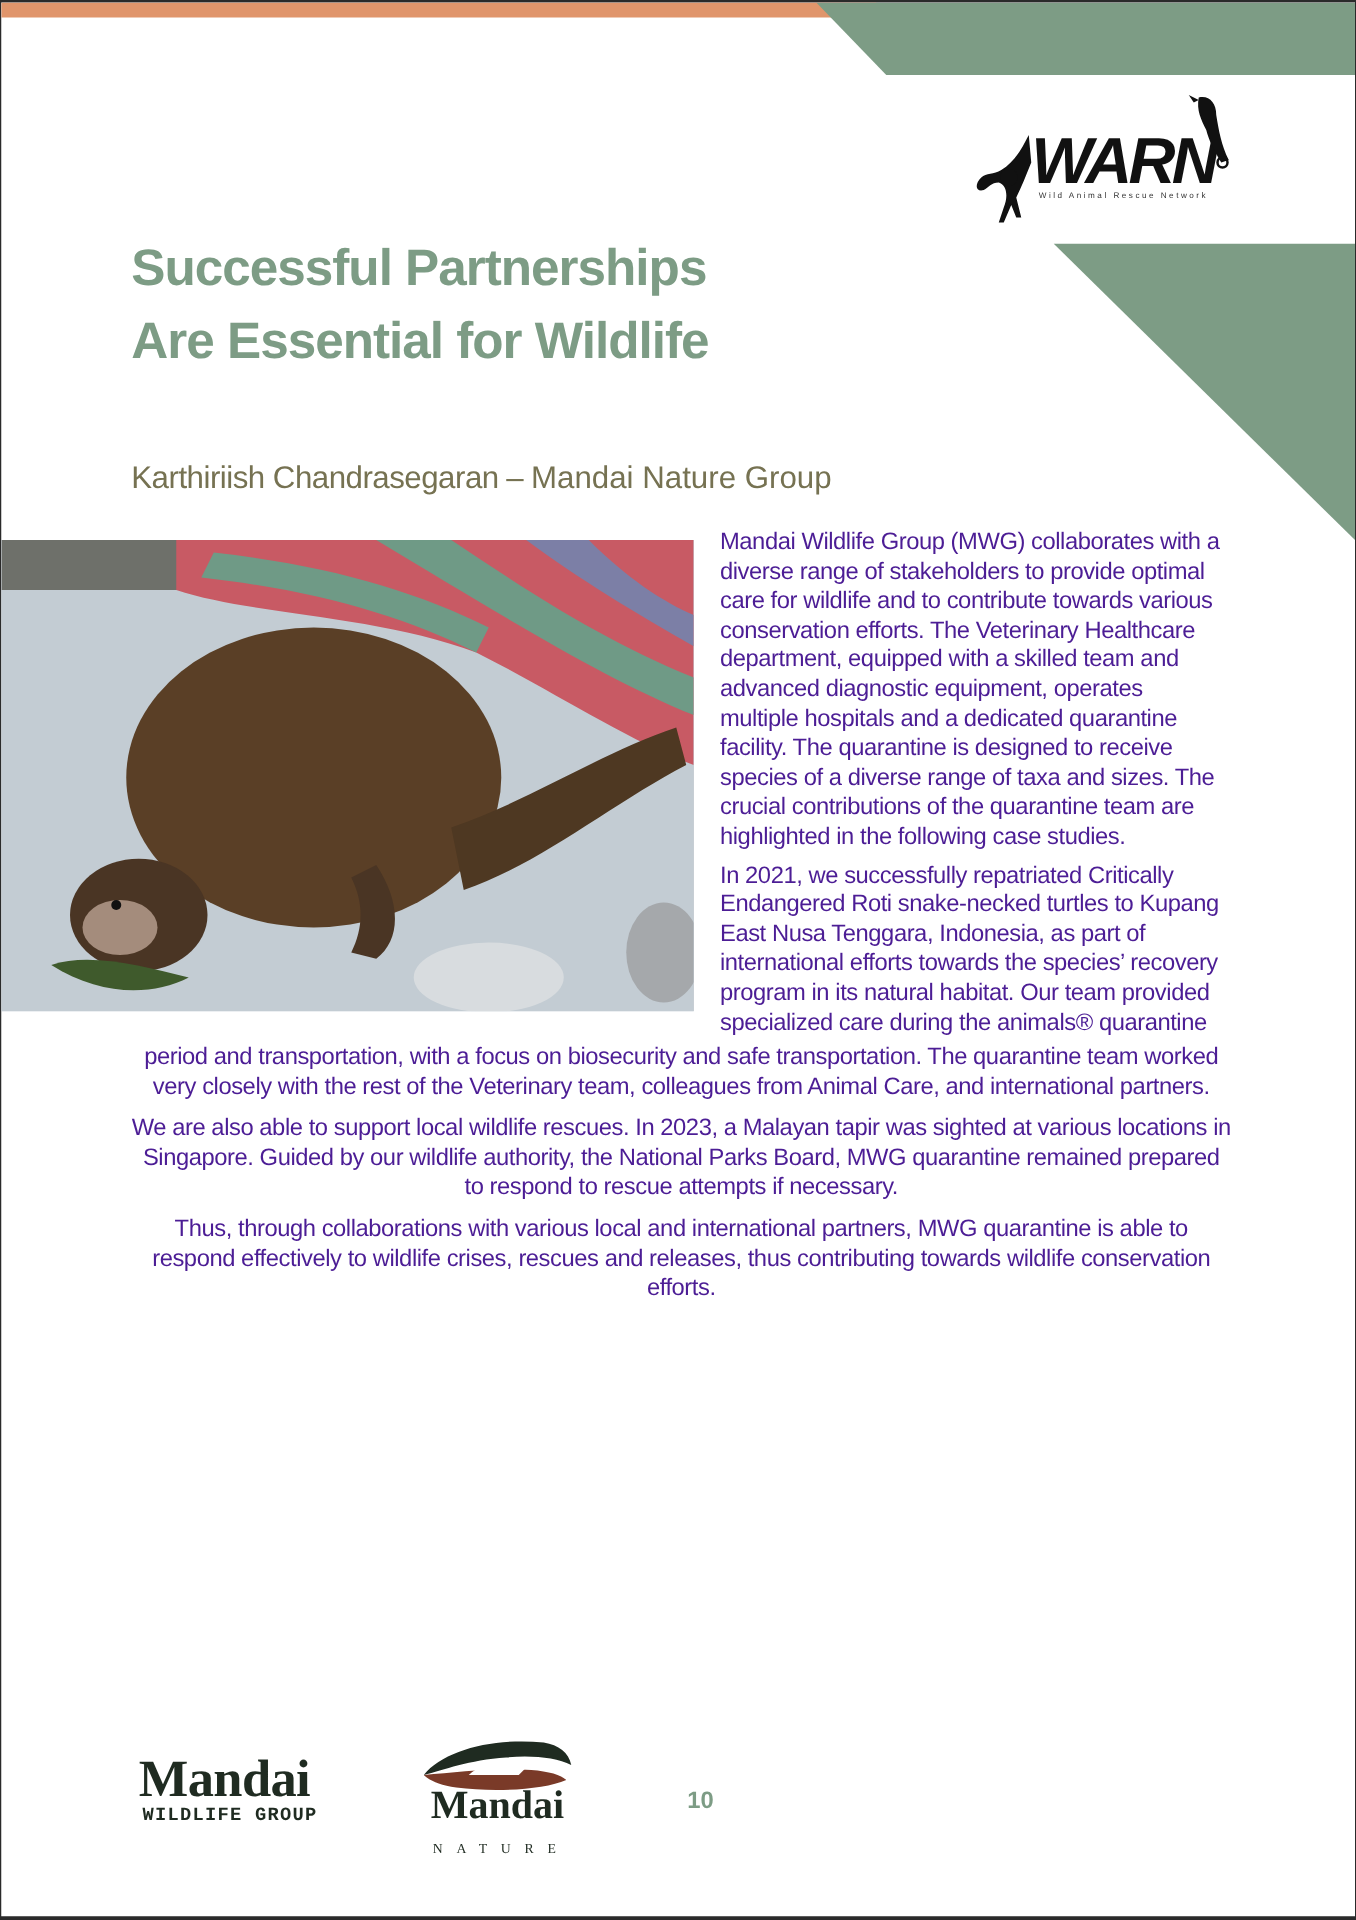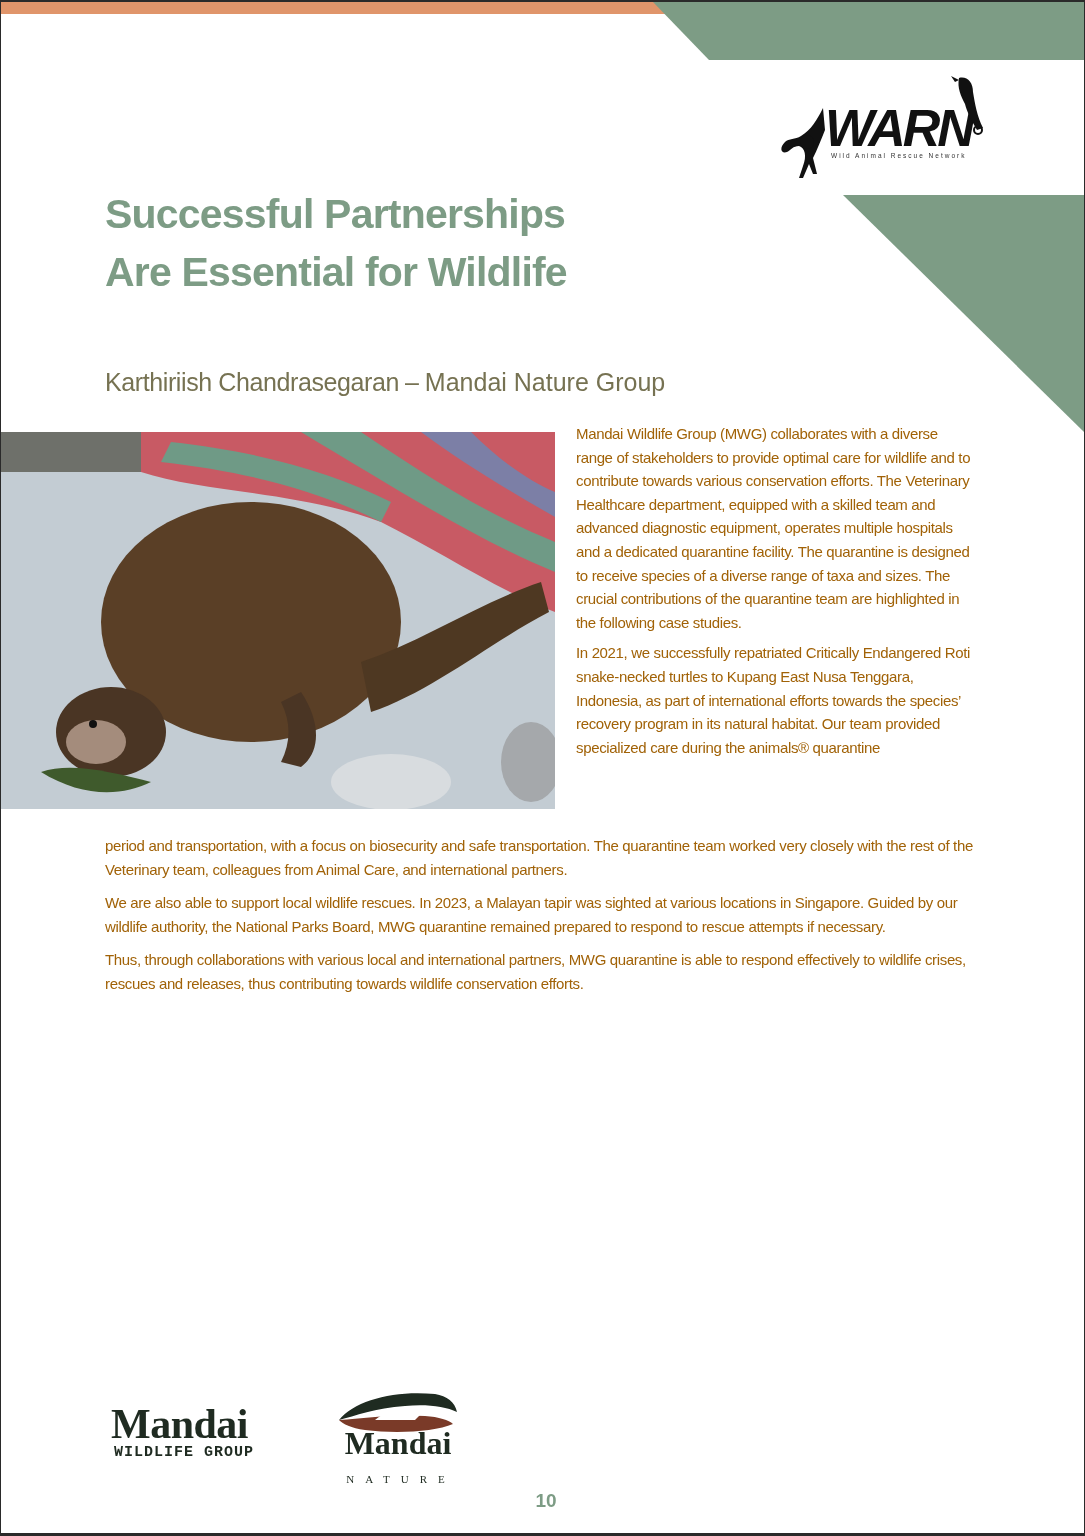--- a/index.html
+++ b/index.html
@@ -44,45 +44,45 @@
       font-size: 25px; color: #767252;
     }
     .byline .author { font-weight: normal; letter-spacing: -0.4px; }
     .byline .sep { margin: 0 6px; }
     .photo {
       position: absolute; left: 0; top: 430px; width: 554px; height: 377px;
       overflow: hidden; background: #b9c2c9;
     }
     .photo svg { display: block; }
     .body-text {
-      font-size: 15px; line-height: 23.6px; color: #a16207;
+      font-size: 19px; line-height: 23.6px; color: #4c1d95;
       letter-spacing: -0.35px;
     }
     .col-right {
       position: absolute; left: 575px; top: 420px; width: 400px;
     }
     .col-right p { margin: 0 0 7px 0; }
     .full-width {
-      position: absolute; left: 104px; top: 832px; width: 880px;
+      position: absolute; left: 104px; top: 832px; width: 880px; text-align: center;
     }
     .full-width p { margin: 0 0 10px 0; }
     .mwg-logo {
       position: absolute; left: 110px; top: 1402px; width: 170px; height: 60px;
       color: #1f2b21; font-family: "Liberation Serif", serif; text-align: left;
     }
     .mwg-logo .big { font-size: 42px; font-weight: bold; line-height: 40px; letter-spacing: -0.5px; }
     .mwg-logo .small { font-size: 15px; font-weight: bold; letter-spacing: 1px; line-height: 18px; margin-left: 3px; font-family: Liberation Mono, monospace; }
     .mn-logo {
       position: absolute; left: 334px; top: 1388px; width: 126px; height: 88px;
       color: #1f2b21; font-family: "Liberation Serif", serif; text-align: center;
     }
     .mn-logo .big { position: absolute; left: 0; top: 38px; width: 126px; font-size: 32px; font-weight: bold; line-height: 30px; }
     .mn-logo .small { position: absolute; left: 0; top: 83px; width: 126px; font-size: 11px; letter-spacing: 11px; line-height: 12px; padding-left: 6px; box-sizing: border-box; }
     .page-number {
-      position: absolute; left: 520px; top: 1488px; width: 50px; text-align: center;
+      position: absolute; left: 520px; top: 1428px; width: 50px; text-align: right;
       color: #7d9c85; font-weight: bold; font-size: 19px;
     }
   </style>
 </head>
 <body>
 
 <div class="page">
 
   <div class="orange-band"></div>
 

